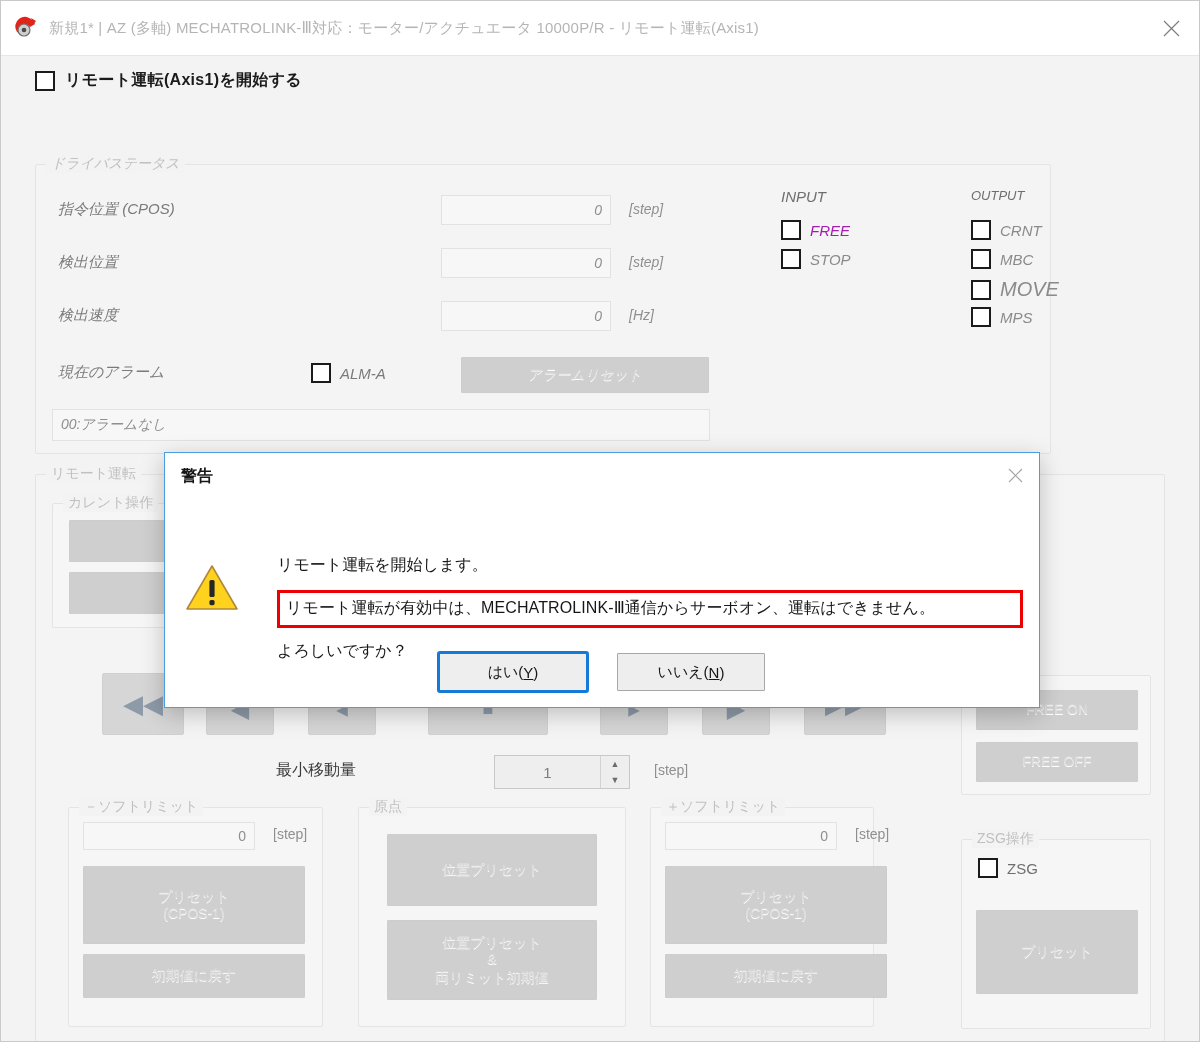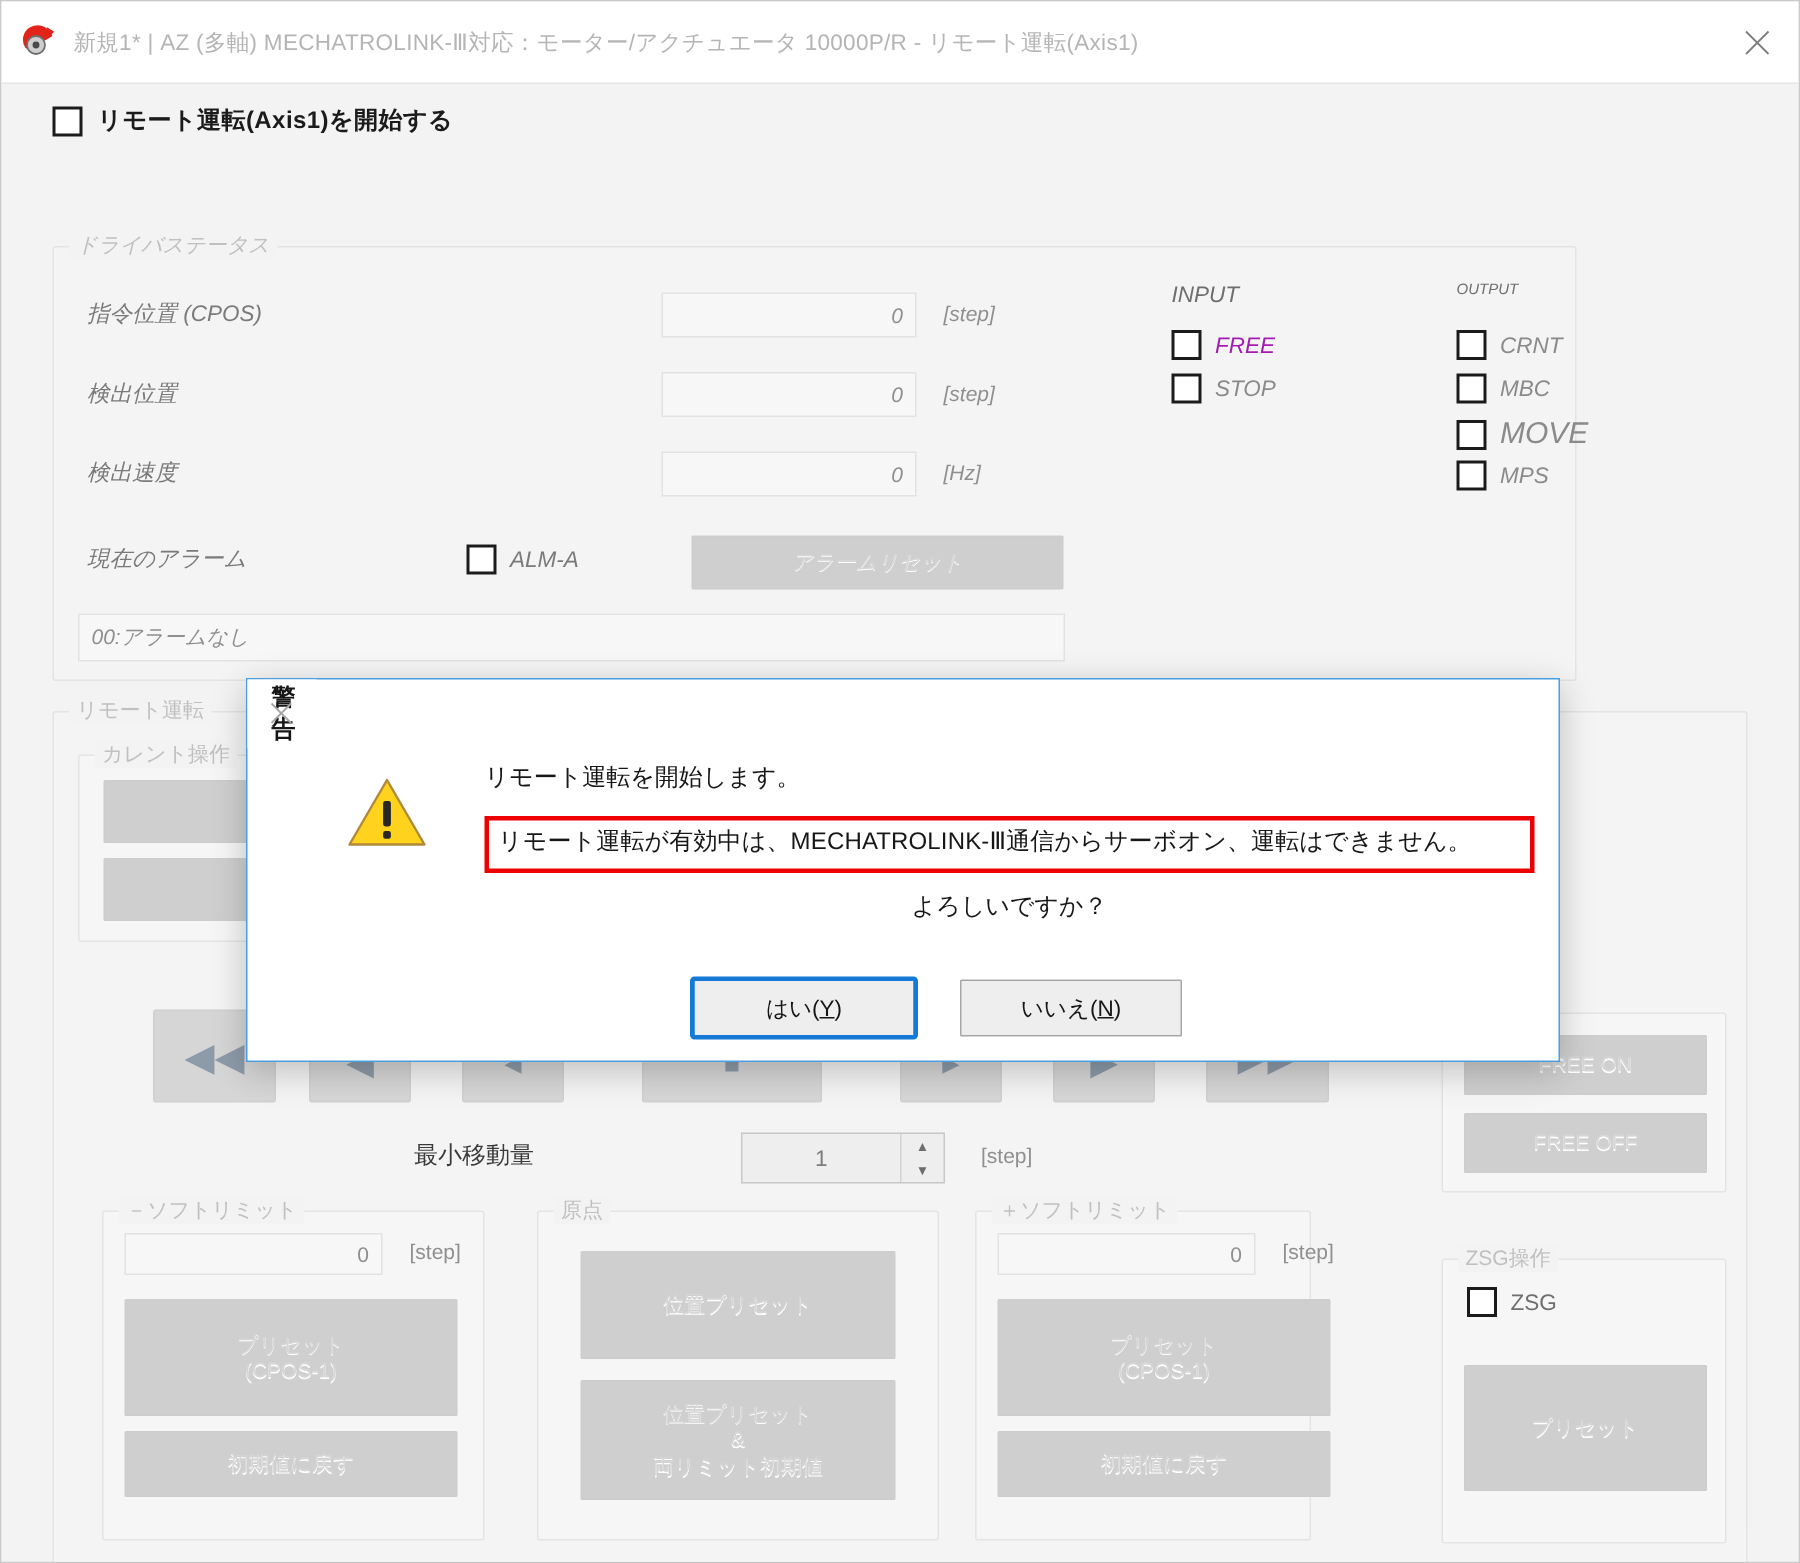--- a/index.html
+++ b/index.html
@@ -99,41 +99,41 @@
     display:flex;flex-direction:column;}
   .spin .arrows div{flex:1;display:flex;align-items:center;justify-content:center;color:#6d6d6d;font-size:9px;}
   
   .dlg-shadow{
     position:absolute;left:163px;top:396px;width:876px;height:256px;
     box-shadow:0 6px 22px rgba(0,0,0,.22);
   }
   .dialog{
     position:absolute;left:163px;top:396px;width:876px;height:256px;
     background:#ffffff;border:1px solid #4a9ee0;box-sizing:border-box;
-    display:flex;flex-direction:row;
+    display:flex;flex-direction:column;
   }
   .dlg-title{
     height:46px;flex:0 0 46px;display:flex;align-items:center;
     padding-left:16px;box-sizing:border-box;position:relative;background:#fff;
   }
   .dlg-title .t{font-size:16px;color:#171717;font-weight:600;}
   .dlg-close{
     position:absolute;right:0;top:0;width:48px;height:44px;
     display:flex;align-items:center;justify-content:center;color:#9a9a9a;
   }
   .dlg-body{flex:1 1 auto;position:relative;padding:0 18px;box-sizing:border-box;}
   .warn-icon{position:absolute;left:20px;top:64px;width:54px;height:50px;}
   .dlg-lines{position:absolute;left:112px;top:56px;right:16px;}
   .dlg-line{font-size:16px;color:#171717;line-height:1.3;}
   .dlg-line.l1{margin-bottom:14px;}
   .dlg-line.l2{
     border:3px solid #ef0000;padding:5px 6px 6px 6px;box-sizing:border-box;
     display:inline-block;width:100%;letter-spacing:.1px;
   }
-  .dlg-line.l3{margin-top:13px;text-align:center;}
+  .dlg-line.l3{margin-top:13px;}
   .dlg-buttons{
     position:absolute;left:0;right:0;bottom:16px;display:flex;justify-content:center;gap:30px;
   }
   .dbtn{
     width:148px;height:38px;background:#eeeeee;border:1px solid #a7a7a7;
     display:flex;align-items:center;justify-content:center;box-sizing:border-box;
     font-size:15px;color:#161616;border-radius:1px;
   }
   .dbtn.focused{outline:3px solid #1479d7;outline-offset:-1px;border-color:#1479d7;}
   .ul{text-decoration:underline;}
@@ -194,21 +194,21 @@
       <div style="position:absolute;left:745px;top:23px;font-size:15px;color:#6e6e6e;">INPUT</div>
       <div class="chk-row" style="position:absolute;left:745px;top:55px;">
         <span class="cb"></span>
         <span style="font-size:15px;color:#a21caf;">FREE</span>
       </div>
       <div class="chk-row" style="position:absolute;left:745px;top:84px;">
         <span class="cb"></span>
         <span style="font-size:15px;color:#8a8a8a;">STOP</span>
       </div>
 
-      <div style="position:absolute;left:935px;top:23px;font-size:10px;color:#6e6e6e;">OUTPUT</div>
+      <div style="position:absolute;left:935px;top:23px;font-size:13px;color:#6e6e6e;">OUTPUT</div>
       <div class="chk-row" style="position:absolute;left:935px;top:55px;">
         <span class="cb"></span>
         <span style="font-size:15px;color:#8a8a8a;">CRNT</span>
       </div>
       <div class="chk-row" style="position:absolute;left:935px;top:84px;">
         <span class="cb"></span>
         <span style="font-size:15px;color:#8a8a8a;text-align:right;">MBC</span>
       </div>
       <div class="chk-row" style="position:absolute;left:935px;top:113px;">
         <span class="cb"></span>

